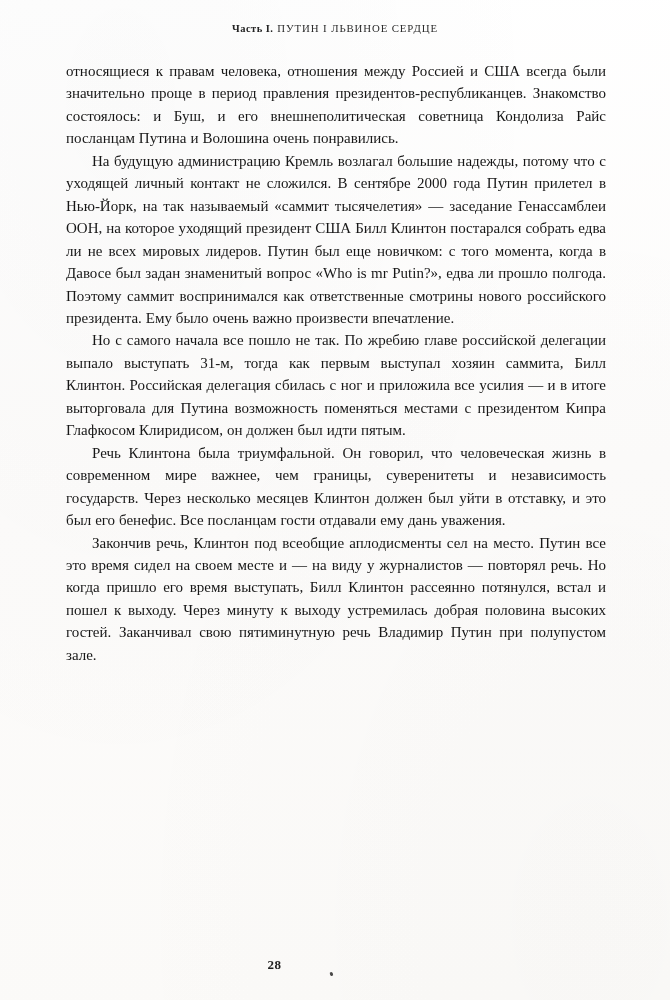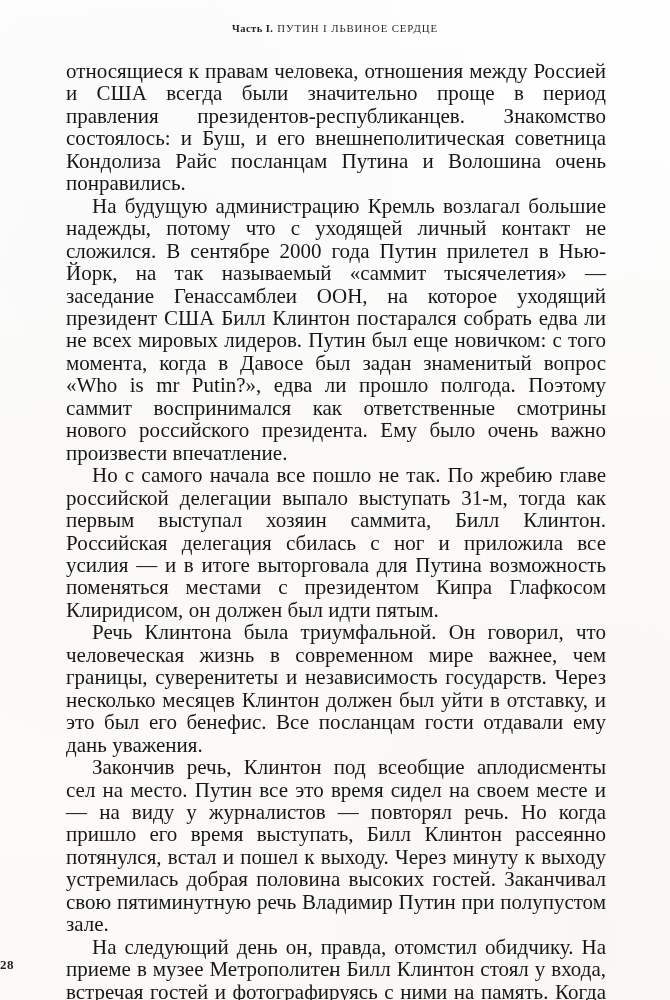--- a/index.html
+++ b/index.html
@@ -72,38 +72,38 @@
     position: absolute;
     top: 60px;
     left: 66px;
     width: 540px;
   }
 
   p.para {
     margin: 0;
     text-align: justify;
     text-justify: inter-word;
-    font-size: 21px;
+    font-size: 15px;
     line-height: 22.45px;
     text-indent: 26px;
     color: #171717;
     word-spacing: 0.2px;
     hyphens: manual;
   }
   p.para.first {
     text-indent: 0;
   }
 
   
   .folio {
     position: absolute;
     top: 957px;
     left: 0;
     width: 549px;
-    text-align: left;
+    text-align: center;
     font-size: 13px;
     font-weight: bold;
     color: #1f1f1f;
     letter-spacing: 0.5px;
   }
   .folio-smudge {
     position: absolute;
     top: 972px;
     left: 330px;
     width: 3px;
@@ -123,20 +123,19 @@
     <div class="running-head">
       <span class="rh-part">Часть I.</span><span class="rh-title">ПУТИН І ЛЬВИНОЕ СЕРДЦЕ</span>
     </div>
 
     <div class="textblock">
       <p class="para first">относящиеся к правам человека, отношения между Россией и США всегда были значительно проще в период правления президентов-республиканцев. Знакомство состоялось: и Буш, и его внешнеполитическая советница Кондолиза Райс посланцам Путина и Волошина очень понравились.</p>
       <p class="para">На будущую администрацию Кремль возлагал большие надежды, потому что с уходящей личный контакт не сложился. В сентябре 2000 года Путин прилетел в Нью-Йорк, на так называемый «саммит тысячелетия» — заседание Генассамблеи ООН, на которое уходящий президент США Билл Клинтон постарался собрать едва ли не всех мировых лидеров. Путин был еще новичком: с того момента, когда в Давосе был задан знаменитый вопрос «Who is mr Putin?», едва ли прошло полгода. Поэтому саммит воспринимался как ответственные смотрины нового российского президента. Ему было очень важно произвести впечатление.</p>
       <p class="para">Но с самого начала все пошло не так. По жребию главе российской делегации выпало выступать 31-м, тогда как первым выступал хозяин саммита, Билл Клинтон. Российская делегация сбилась с ног и приложила все усилия — и в итоге выторговала для Путина возможность поменяться местами с президентом Кипра Глафкосом Клиридисом, он должен был идти пятым.</p>
       <p class="para">Речь Клинтона была триумфальной. Он говорил, что человеческая жизнь в современном мире важнее, чем границы, суверенитеты и независимость государств. Через несколько месяцев Клинтон должен был уйти в отставку, и это был его бенефис. Все посланцам гости отдавали ему дань уважения.</p>
       <p class="para">Закончив речь, Клинтон под всеобщие аплодисменты сел на место. Путин все это время сидел на своем месте и — на виду у журналистов — повторял речь. Но когда пришло его время выступать, Билл Клинтон рассеянно потянулся, встал и пошел к выходу. Через минуту к выходу устремилась добрая половина высоких гостей. Заканчивал свою пятиминутную речь Владимир Путин при полупустом зале.</p>
-      <p class="para">На следующий день он, правда, отомстил обидчику. На приеме в музее Метрополитен Билл Клинтон стоял у входа, встречая гостей и фотографируясь с ними на память. Когда американский</p>
     </div>
 
     <div class="folio">28</div>
     <div class="folio-smudge"></div>
 
   </div>
 </div>
 
 </body></html>

